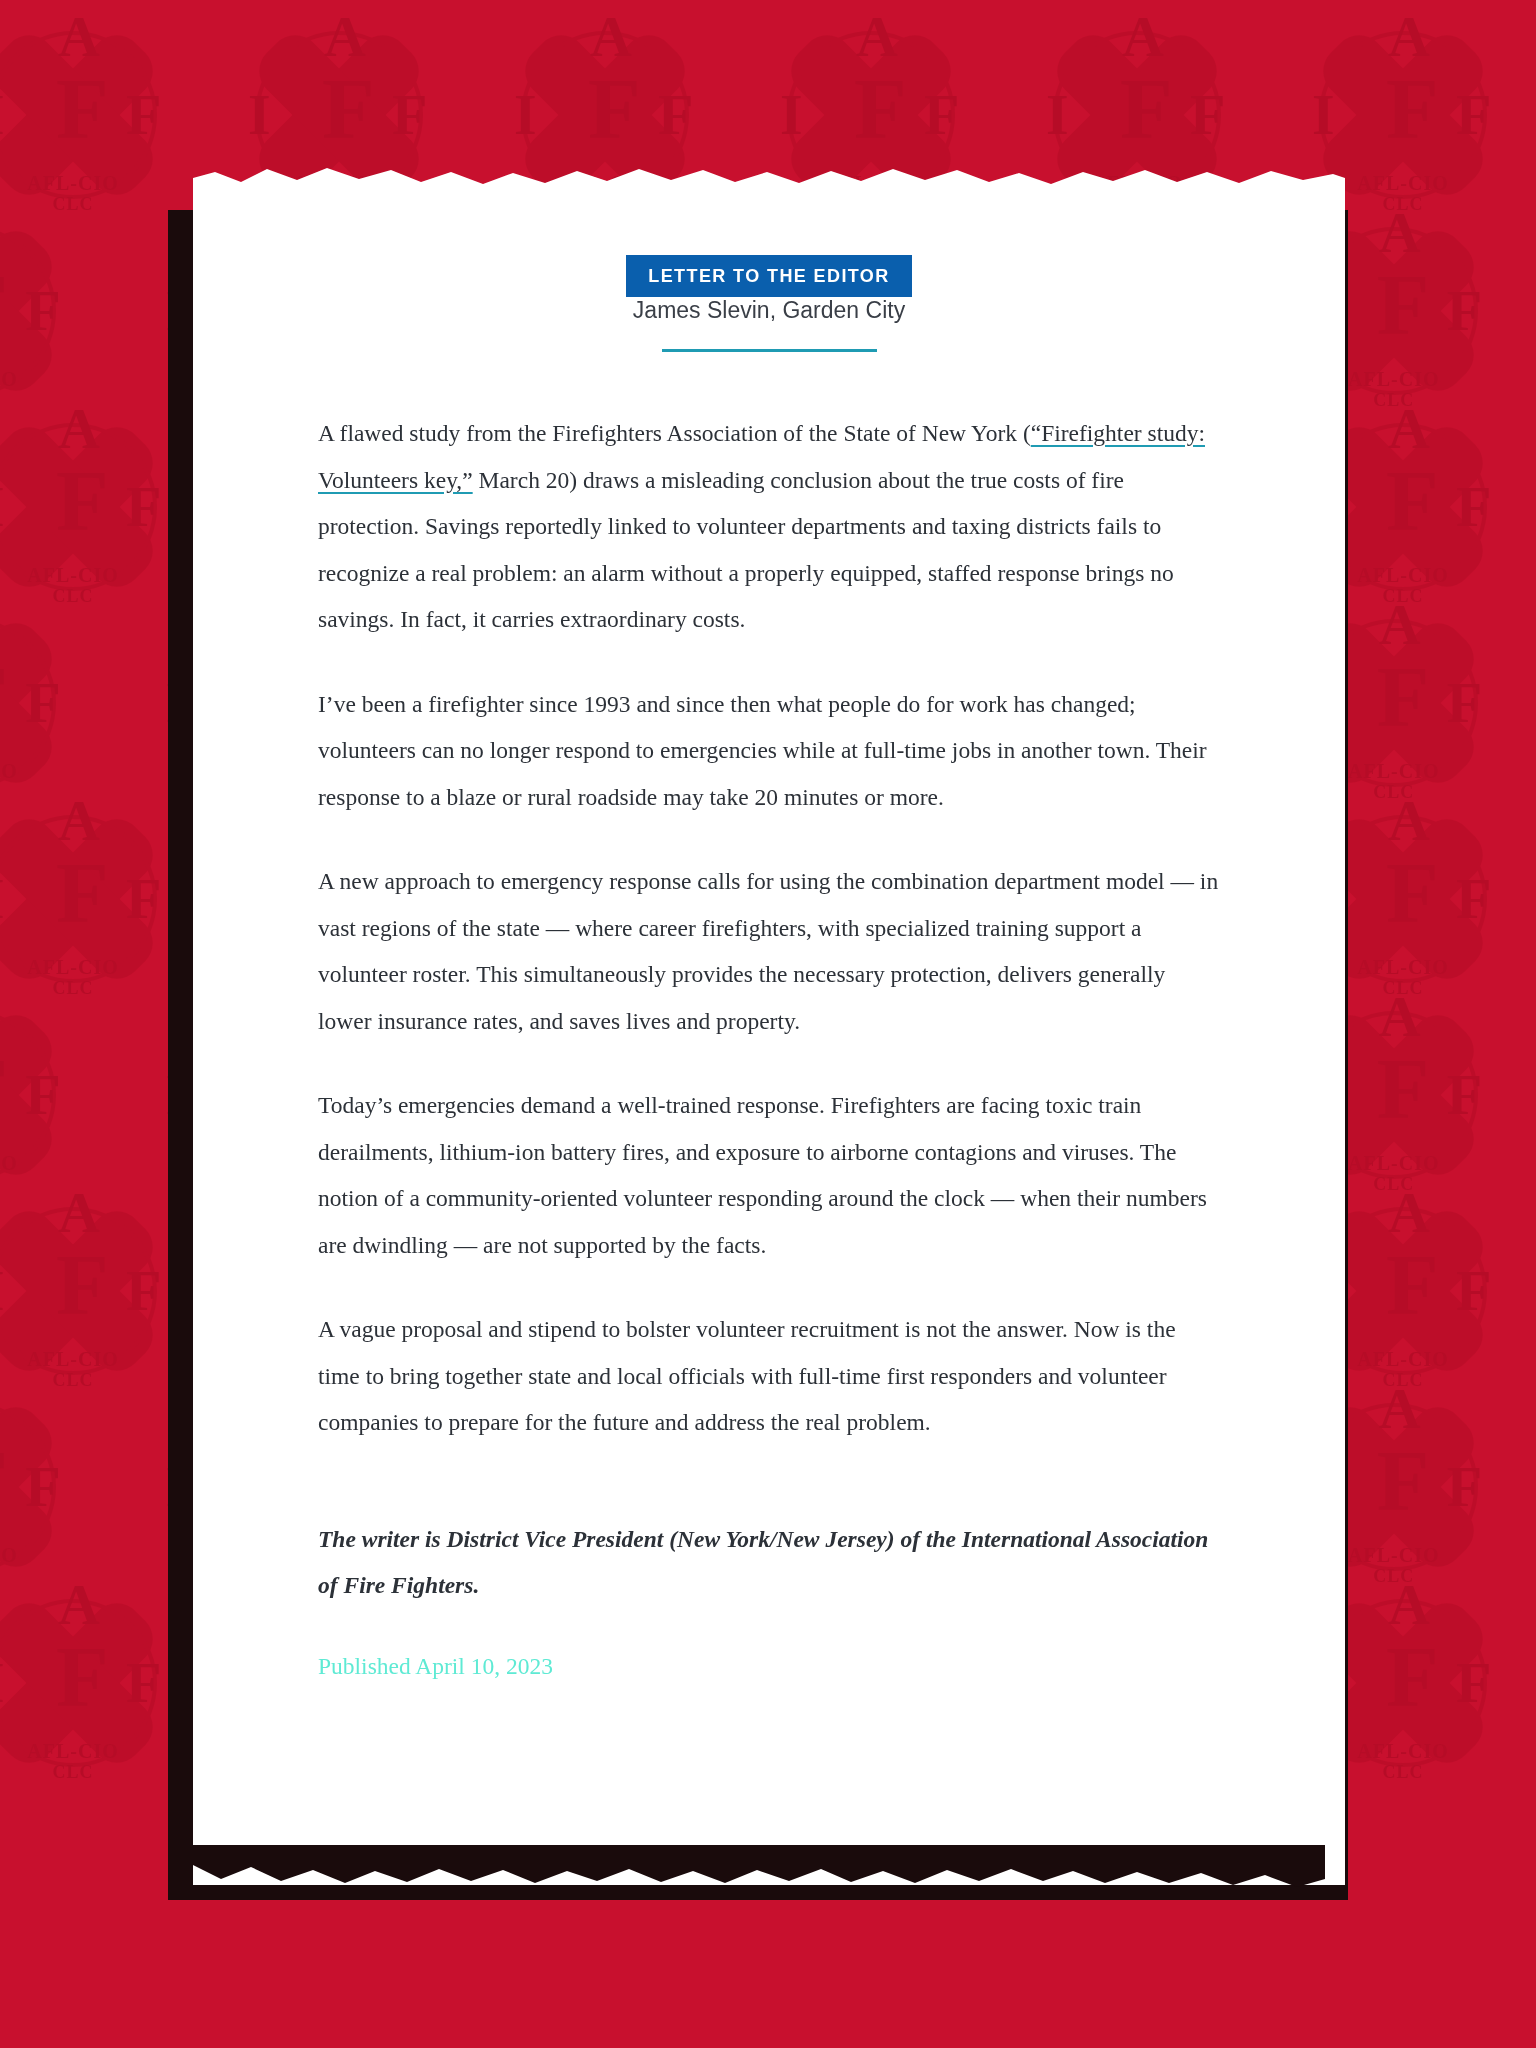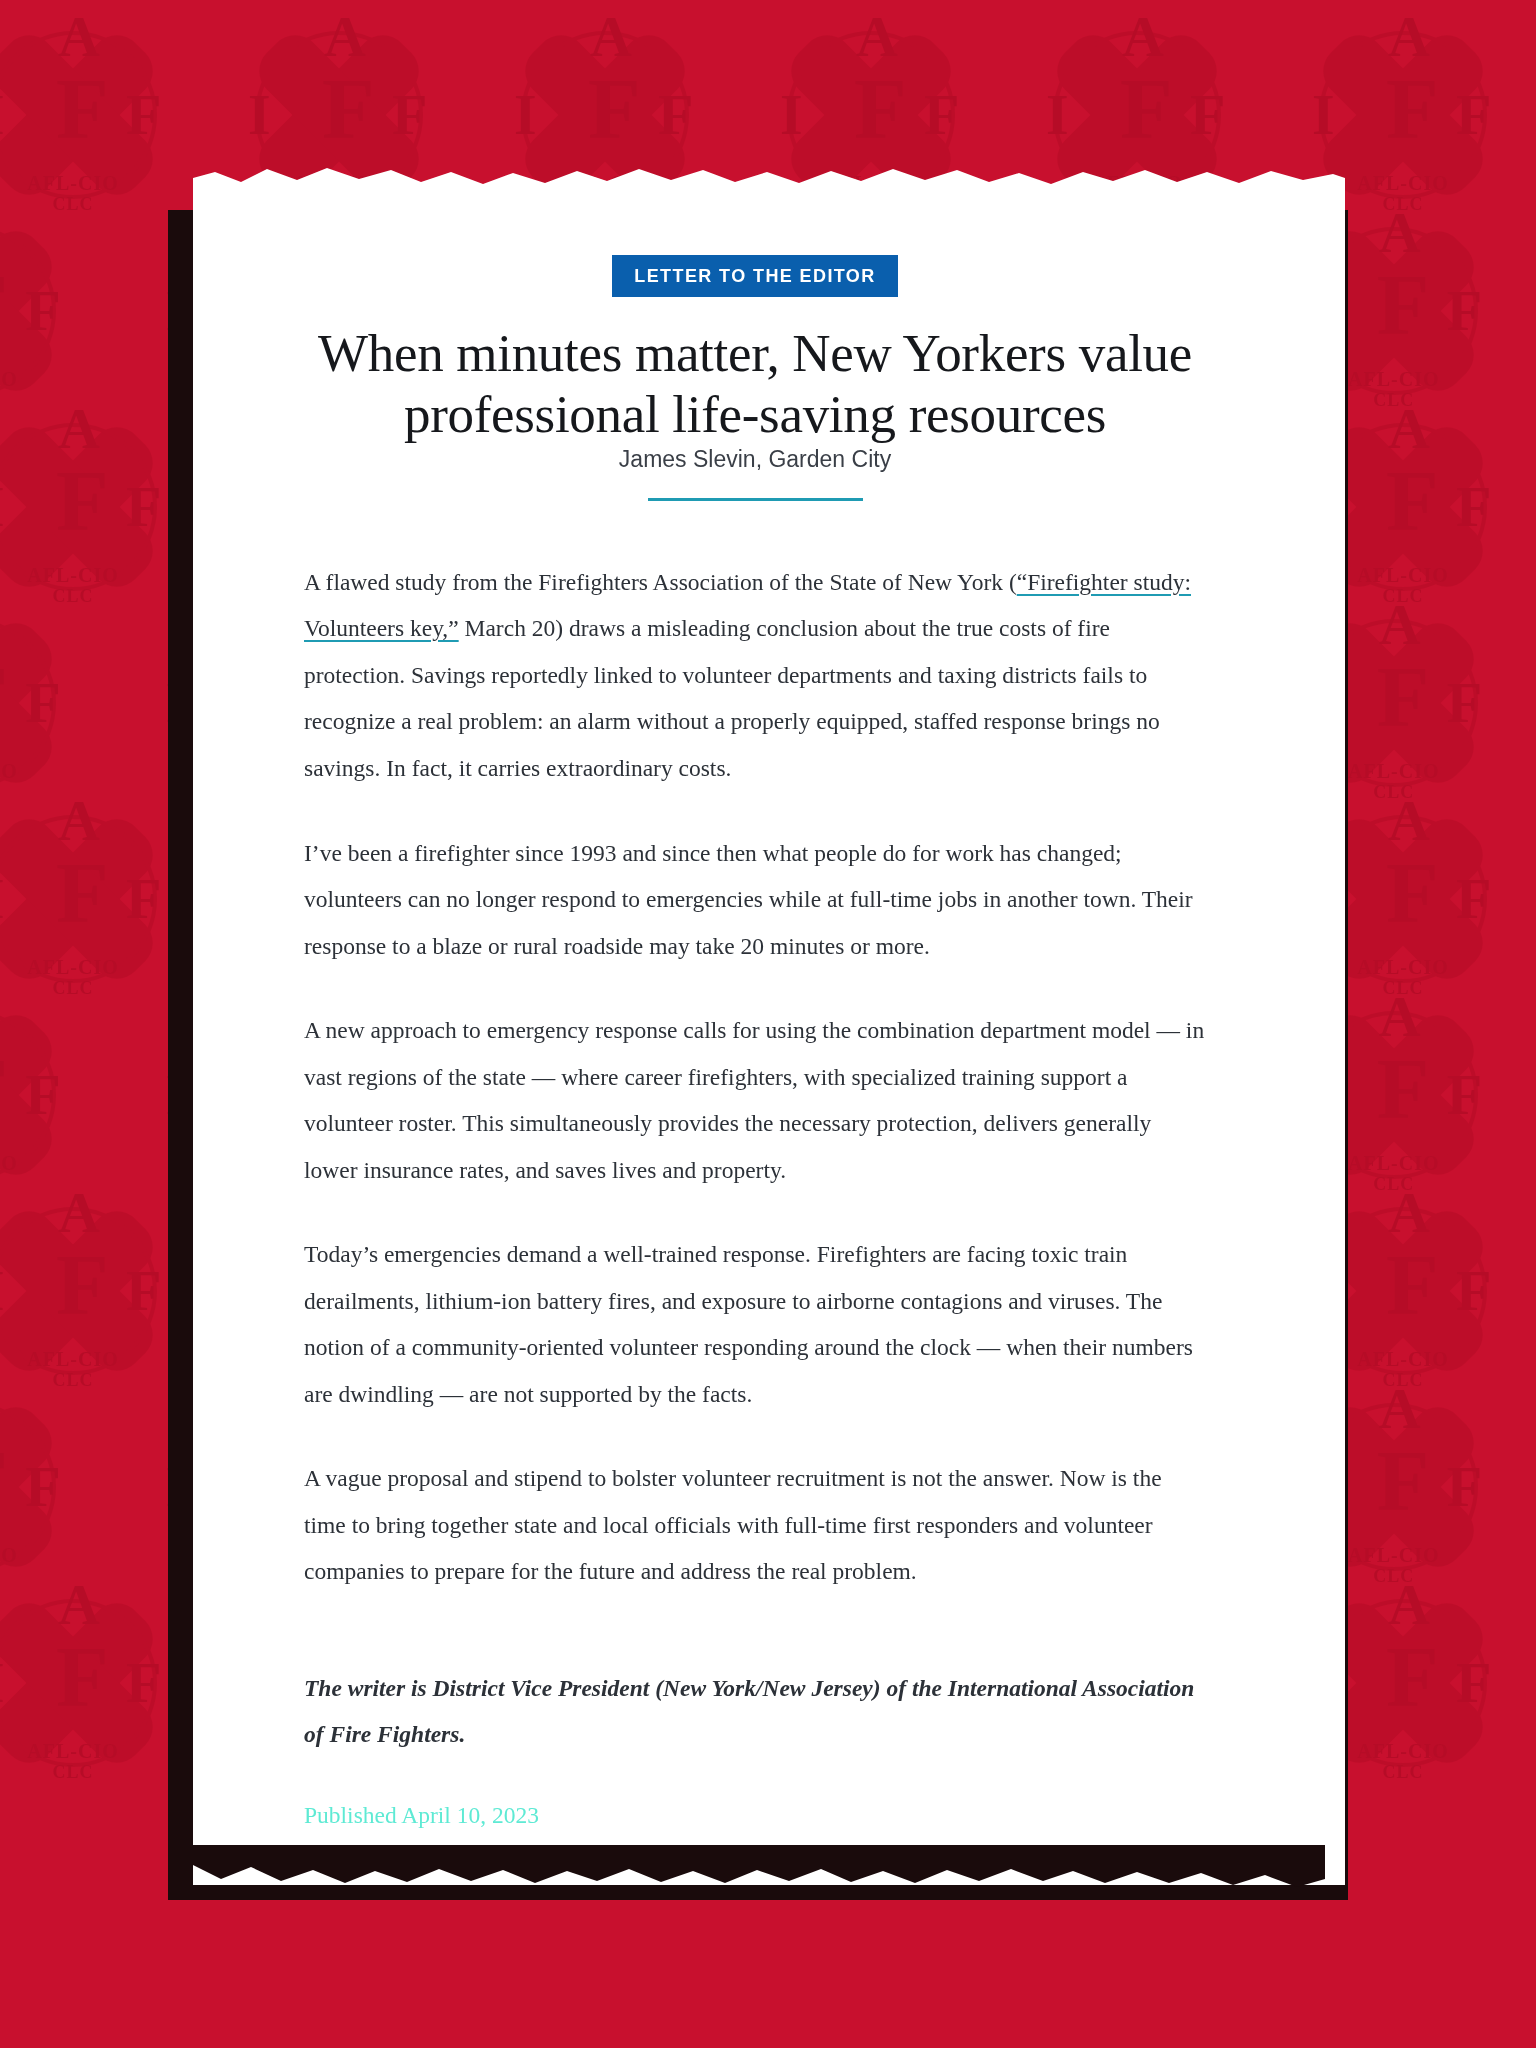--- a/index.html
+++ b/index.html
@@ -133,21 +133,21 @@
     left: 165px;
     top: 1845px;
     width: 1185px;
     height: 60px;
     z-index: 4;
   }
 
   
   .content {
     position: absolute;
-    left: 179px;
+    left: 193px;
     top: 185px;
     width: 1152px;
     height: 1700px;
     z-index: 5;
     box-sizing: border-box;
     padding: 70px 125px 0 125px;
   }
 
   .kicker-wrap {
     text-align: center;
@@ -1051,21 +1051,20 @@
 <svg class="torn-bottom" viewBox="0 0 1185 60" preserveAspectRatio="none">
   <path d="M28,0 L28,20 L56,34 L86,22 L116,36 L148,25 L180,38 L210,26 L242,37 L274,24 L306,36 L338,25 L370,38 L402,26 L432,36 L464,24 L496,37 L528,26 L560,38 L592,25 L624,36 L656,24 L686,37 L718,26 L750,38 L782,25 L814,36 L846,24 L878,36 L908,26 L940,38 L972,27 L1004,38 L1036,28 L1068,40 L1100,30 L1132,42 L1160,34 L1160,0 Z" fill="#1a0b0c"></path>
 </svg>
 
 <div class="content">
 
   <div class="kicker-wrap">
     <span class="kicker">LETTER TO THE EDITOR</span>
   </div>
 
-  <h1 class="headline">When minutes matter, New Yorkers value professional life-saving resources</h1>
 
   <div class="byline">James Slevin, Garden City</div>
 
   <div class="rule"></div>
 
   <div class="body-copy">
     <p>
       <span>A flawed study from the Firefighters Association of the State of New York (</span><a class="inline-link" href="#">“Firefighter study: Volunteers key,”</a><span> March 20) draws a misleading conclusion about the true costs of fire protection. Savings reportedly linked to volunteer departments and taxing districts fails to recognize a real problem: an alarm without a properly equipped, staffed response brings no savings. In fact, it carries extraordinary costs.</span>
     </p>
     <p>I’ve been a firefighter since 1993 and since then what people do for work has changed; volunteers can no longer respond to emergencies while at full-time jobs in another town. Their response to a blaze or rural roadside may take 20 minutes or more.</p>

